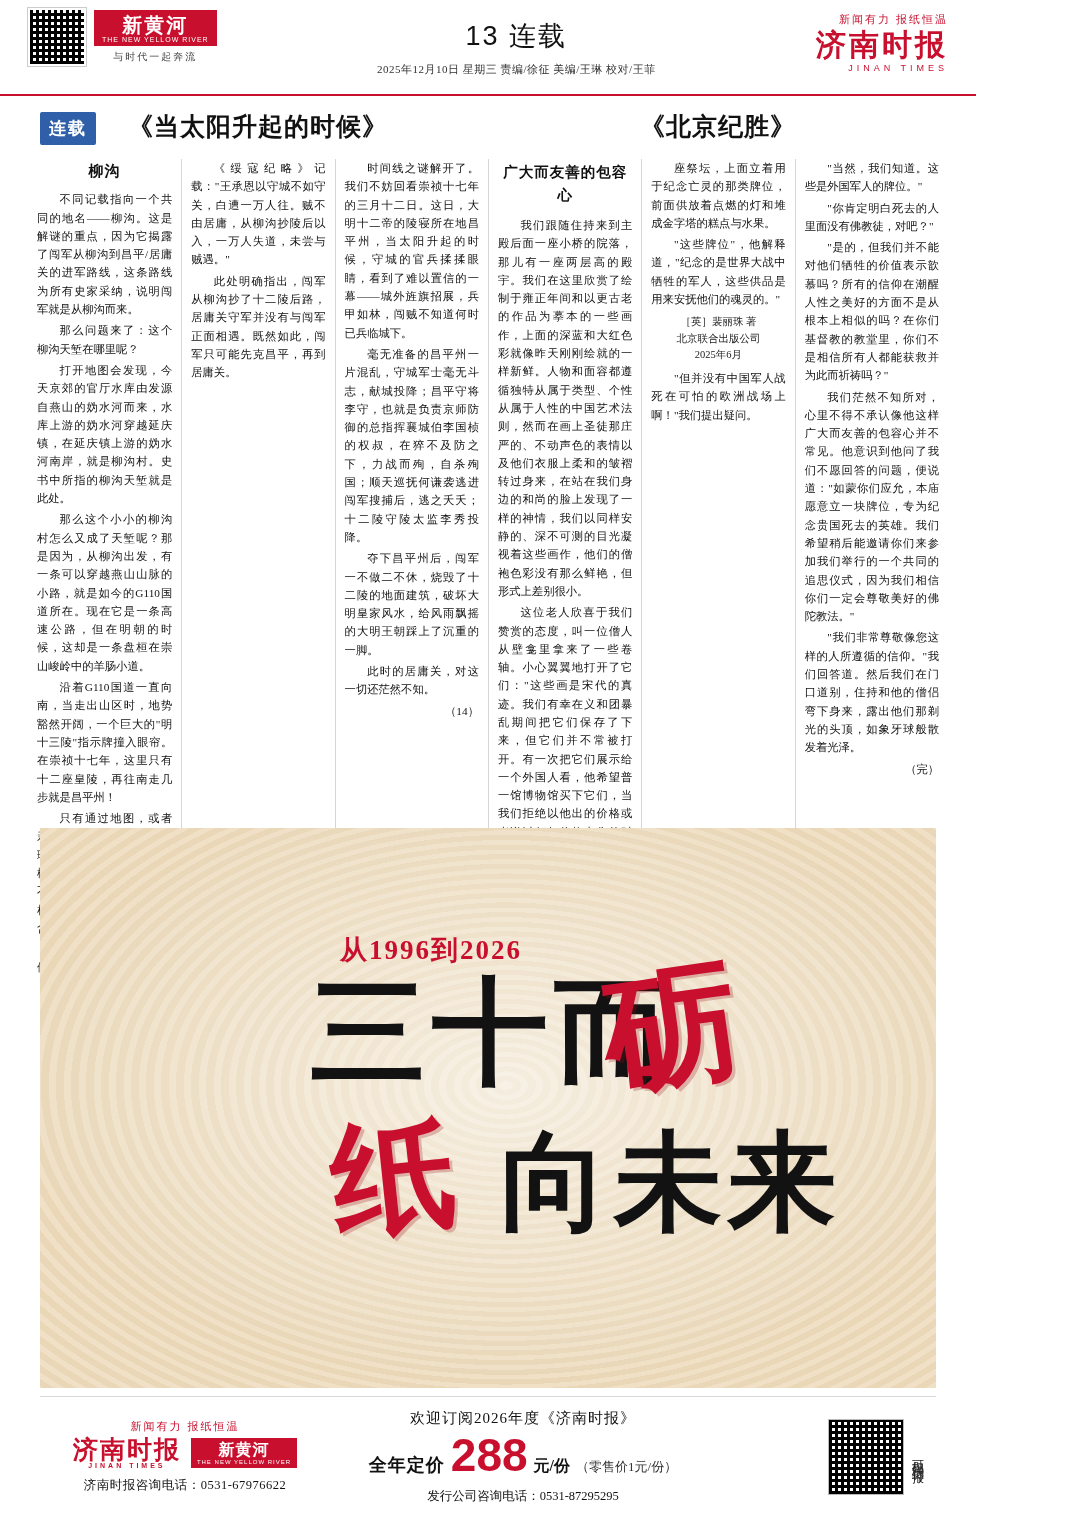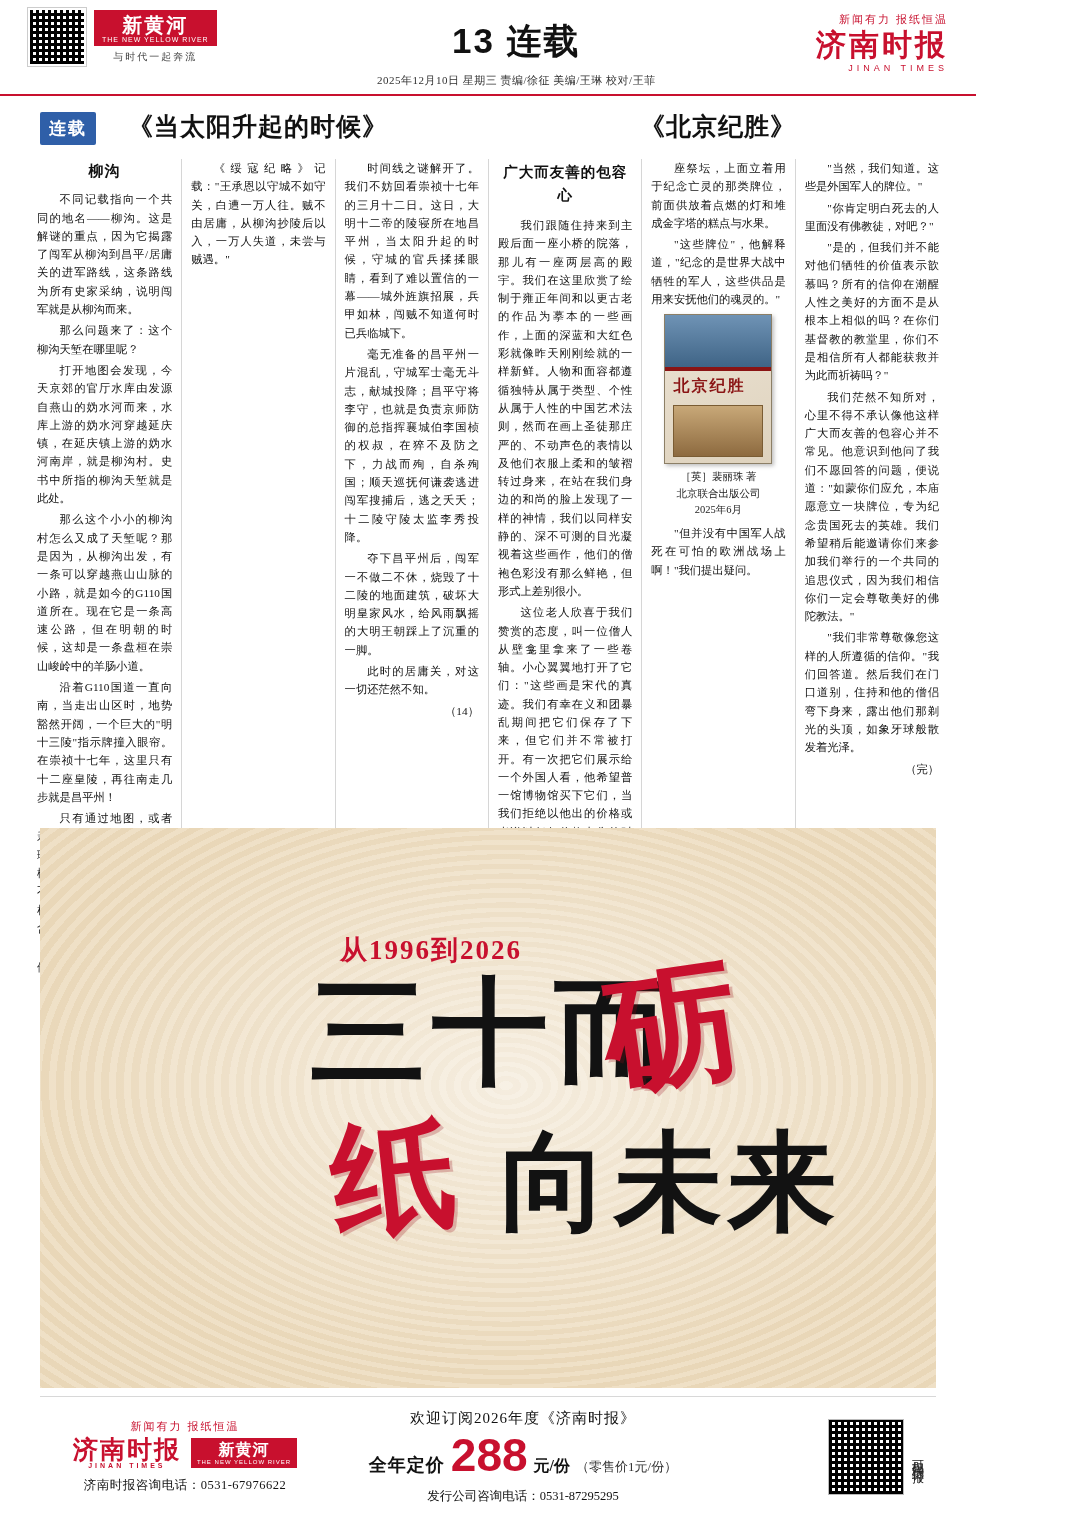--- a/index.html
+++ b/index.html
@@ -50,22 +50,22 @@
     font-size: 10px;
     color: #444;
     letter-spacing: 2px;
     margin-top: 4px;
     font-family: "Liberation Sans", sans-serif;
   }
   .xhh-en { font-size: 7px; color: #fff; letter-spacing: 1px; display:block; font-weight: normal; }
 
   .mast-center { text-align: center; padding-top: 10px; flex: 1; }
   .page-title {
-    font-size: 35px;
-    font-weight: bold;
+    font-size: 27px;
+    font-weight: normal;
     letter-spacing: 2px;
     font-family: "Liberation Sans", sans-serif;
   }
   .page-meta {
     font-size: 11px;
     color: #333;
     margin-top: 8px;
     letter-spacing: 0.5px;
   }
   .mast-right { text-align: right; padding-top: 4px; }
@@ -326,20 +326,21 @@
         <p>那么问题来了：这个柳沟天堑在哪里呢？</p>
         <p>打开地图会发现，今天京郊的官厅水库由发源自燕山的妫水河而来，水库上游的妫水河穿越延庆镇，在延庆镇上游的妫水河南岸，就是柳沟村。史书中所指的柳沟天堑就是此处。</p>
         <p>那么这个小小的柳沟村怎么又成了天堑呢？那是因为，从柳沟出发，有一条可以穿越燕山山脉的小路，就是如今的G110国道所在。现在它是一条高速公路，但在明朝的时候，这却是一条盘桓在崇山峻岭中的羊肠小道。</p>
         <p>沿着G110国道一直向南，当走出山区时，地势豁然开阔，一个巨大的"明十三陵"指示牌撞入眼帘。在崇祯十七年，这里只有十二座皇陵，再往南走几步就是昌平州！</p>
         <p>只有通过地图，或者亲自驶过G110国道，才能理解"寇自柳沟抵昌庸关。柳沟天堑，百人可守，竟不设ցվ；总兵唐通、太监杜之秩迎降"这句话的真正含义。</p>
         <p>对于时间线，还有其他史料佐证。</p>
       </div>
 
       <div class="col sep">
         <p>《绥寇纪略》记载："王承恩以守城不如守关，白遭一万人往。贼不由居庸，从柳沟抄陵后以入，一万人失道，未尝与贼遇。"</p>
+        <p>此处明确指出，闯军从柳沟抄了十二陵后路，居庸关守军并没有与闯军正面相遇。既然如此，闯军只可能先克昌平，再到居庸关。</p>
       </div>
 
       <div class="col sep">
         <p>时间线之谜解开了。我们不妨回看崇祯十七年的三月十二日。这日，大明十二帝的陵寝所在地昌平州，当太阳升起的时候，守城的官兵揉揉眼睛，看到了难以置信的一幕——城外旌旗招展，兵甲如林，闯贼不知道何时已兵临城下。</p>
         <p>毫无准备的昌平州一片混乱，守城军士毫无斗志，献城投降；昌平守将李守，也就是负责京师防御的总指挥襄城伯李国桢的权叔，在猝不及防之下，力战而殉，自杀殉国；顺天巡抚何谦袭逃进闯军搜捕后，逃之夭夭；十二陵守陵太监李秀投降。</p>
         <p>夺下昌平州后，闯军一不做二不休，烧毁了十二陵的地面建筑，破坏大明皇家风水，给风雨飘摇的大明王朝踩上了沉重的一脚。</p>
         <p>此时的居庸关，对这一切还茫然不知。</p>
         <p class="noind end">（14）</p>
       </div>
 
@@ -347,26 +348,20 @@
         <div class="sec-title2">广大而友善的包容心</div>
         <p>我们跟随住持来到主殿后面一座小桥的院落，那儿有一座两层高的殿宇。我们在这里欣赏了绘制于雍正年间和以更古老的作品为摹本的一些画作，上面的深蓝和大红色彩就像昨天刚刚绘就的一样新鲜。人物和面容都遵循独特从属于类型、个性从属于人性的中国艺术法则，然而在画上圣徒那庄严的、不动声色的表情以及他们衣服上柔和的皱褶转过身来，在站在我们身边的和尚的脸上发现了一样的神情，我们以同样安静的、深不可测的目光凝视着这些画作，他们的僧袍色彩没有那么鲜艳，但形式上差别很小。</p>
         <p>这位老人欣喜于我们赞赏的态度，叫一位僧人从壁龛里拿来了一些卷轴。小心翼翼地打开了它们："这些画是宋代的真迹。我们有幸在义和团暴乱期间把它们保存了下来，但它们并不常被打开。有一次把它们展示给一个外国人看，他希望普一馆博物馆买下它们，当我们拒绝以他出的价格或者说以任何价格出售的时候，他就变得无礼起来。因此现在它们很少展出了。"</p>
         <p>在我们得体地仔细观看了这些杰作并对它们表示惊叹之后，他又说道："还有一件你们可能愿意看的东西。"于是他领着我们来到侧面的一</p>
       </div>
 
       <div class="col sep">
         <p>座祭坛，上面立着用于纪念亡灵的那类牌位，前面供放着点燃的灯和堆成金字塔的糕点与水果。</p>
         <p>"这些牌位"，他解释道，"纪念的是世界大战中牺牲的军人，这些供品是用来安抚他们的魂灵的。"</p>
         <div class="bookfig">
-          <div class="bookcover bookcover2">
-            <div class="top"></div>
-            <div class="redband"></div>
-            <div class="bt2">北京纪胜</div>
-            <div class="pic2"></div>
-          </div>
           <div class="bookmeta">
             <div>［英］裴丽珠 著</div>
             <div>北京联合出版公司</div>
             <div>2025年6月</div>
           </div>
         </div>
         <p>"但并没有中国军人战死在可怕的欧洲战场上啊！"我们提出疑问。</p>
       </div>
 
       <div class="col sep">

